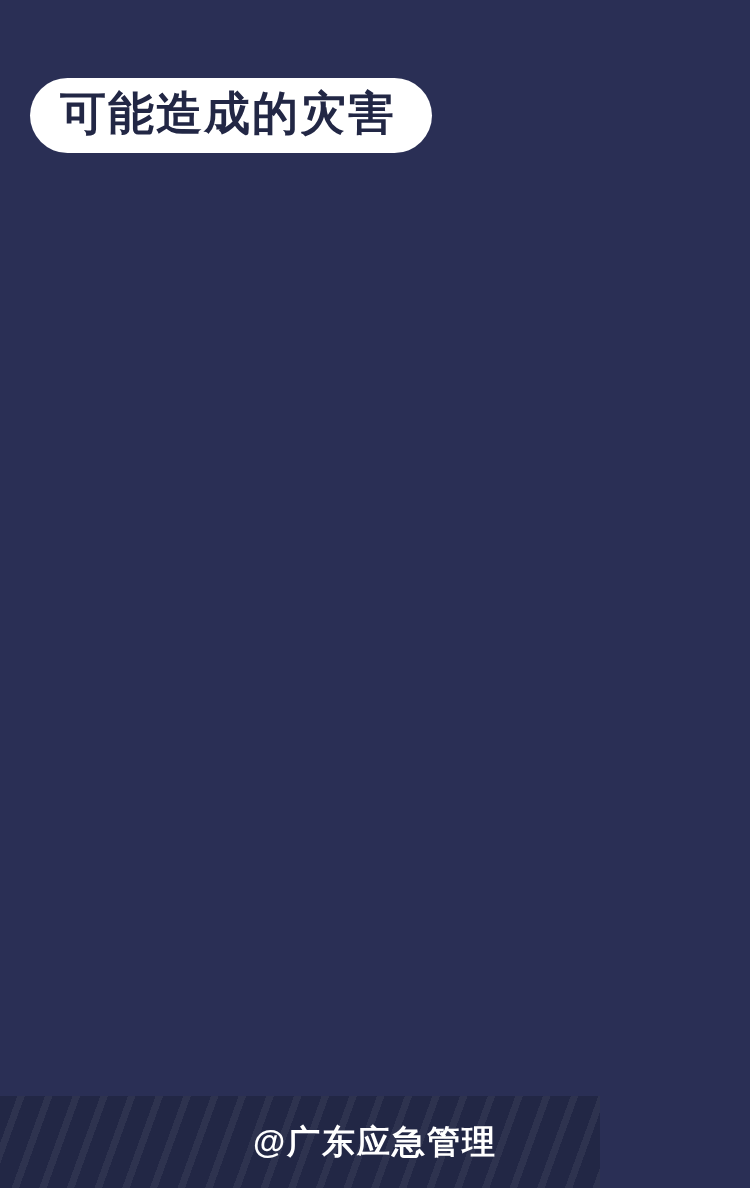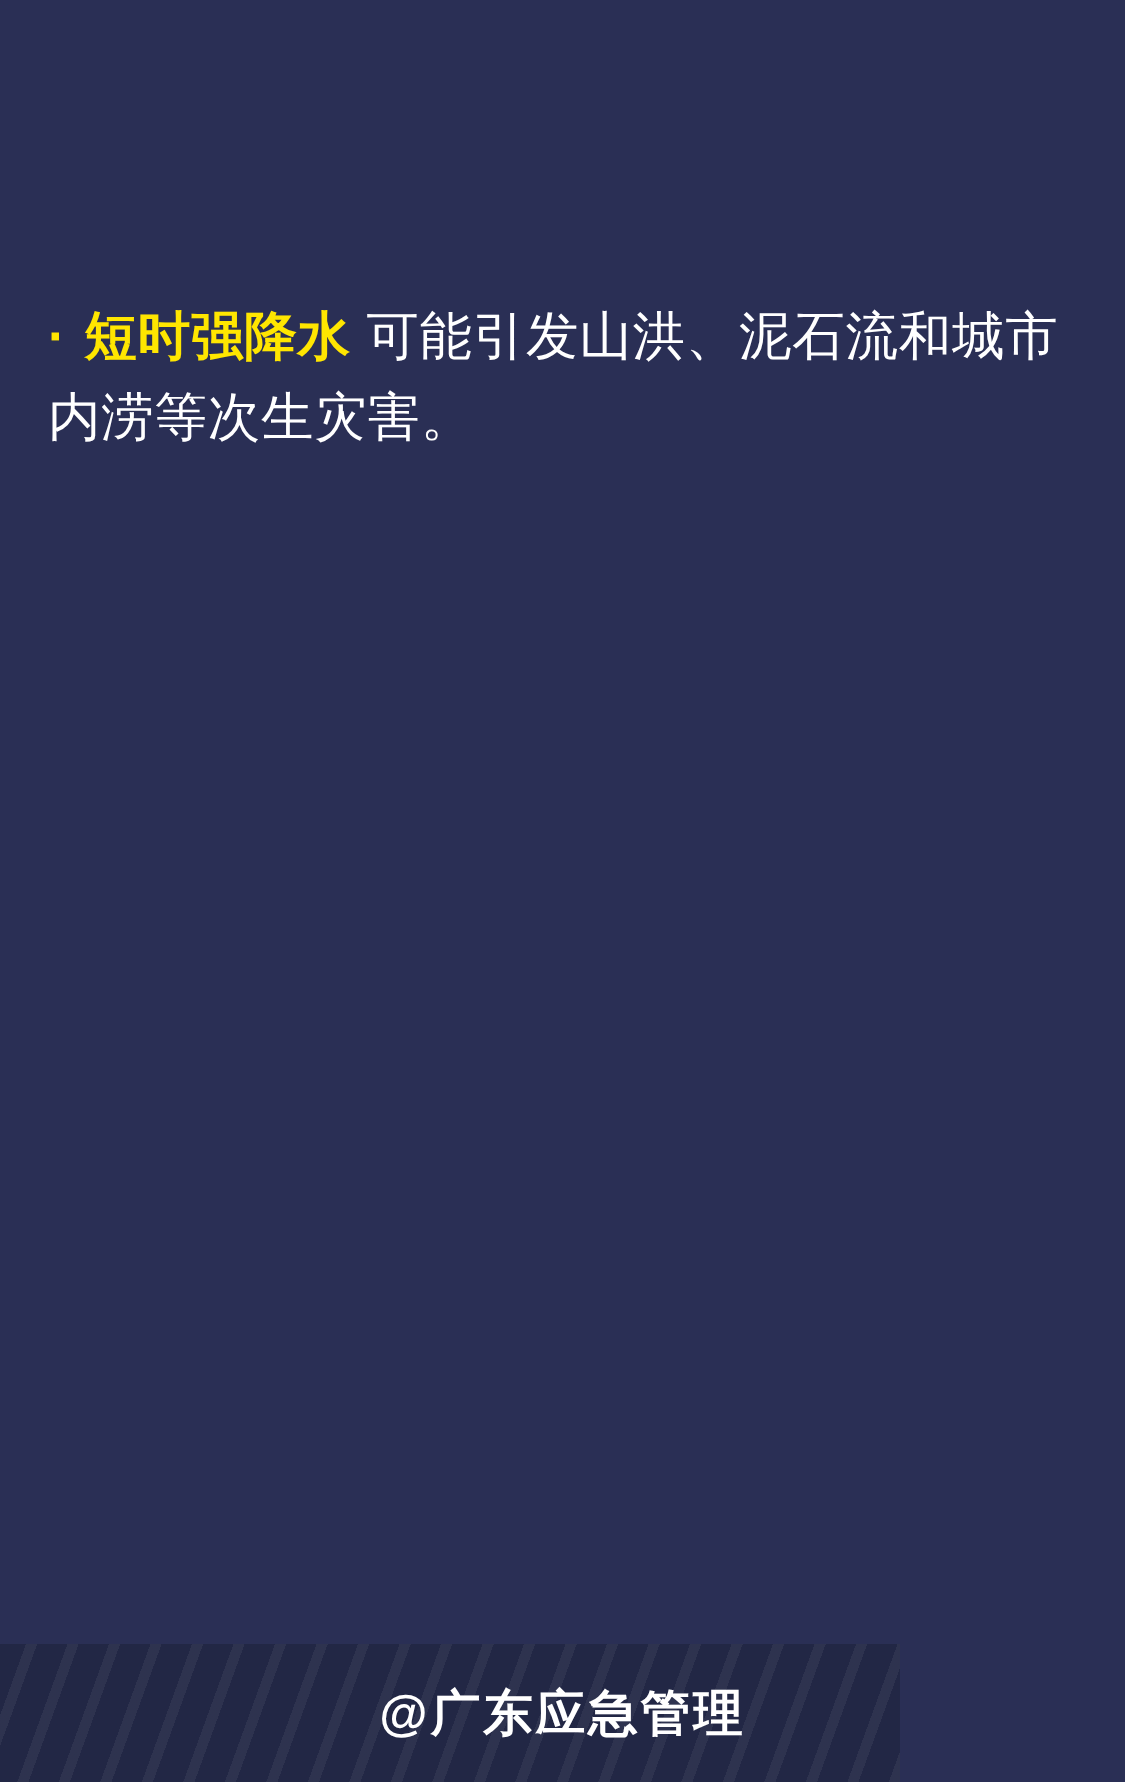--- a/index.html
+++ b/index.html
@@ -106,29 +106,27 @@
     font-size: 33px;
     font-weight: bold;
     letter-spacing: 2px;
   }
 </style>
 </head>
 <body>
 
 <div class="poster">
 
+  <div class="title-wrap">
+    <div class="title-pill">可能造成的灾害</div>
+  </div>
 
   <div class="body">
 
 
-    <p class="bullet-item">
-      <span class="dot">·</span>
-      <span class="hl">短时强降水</span>
-      <span>可能引发山洪、泥石流和城市内涝等次生灾害。</span>
-    </p>
 
 
 
 
   </div>
 
   <div class="footer">
     <div class="footer-stripes"></div>
     <div class="footer-text">@广东应急管理</div>
   </div>

